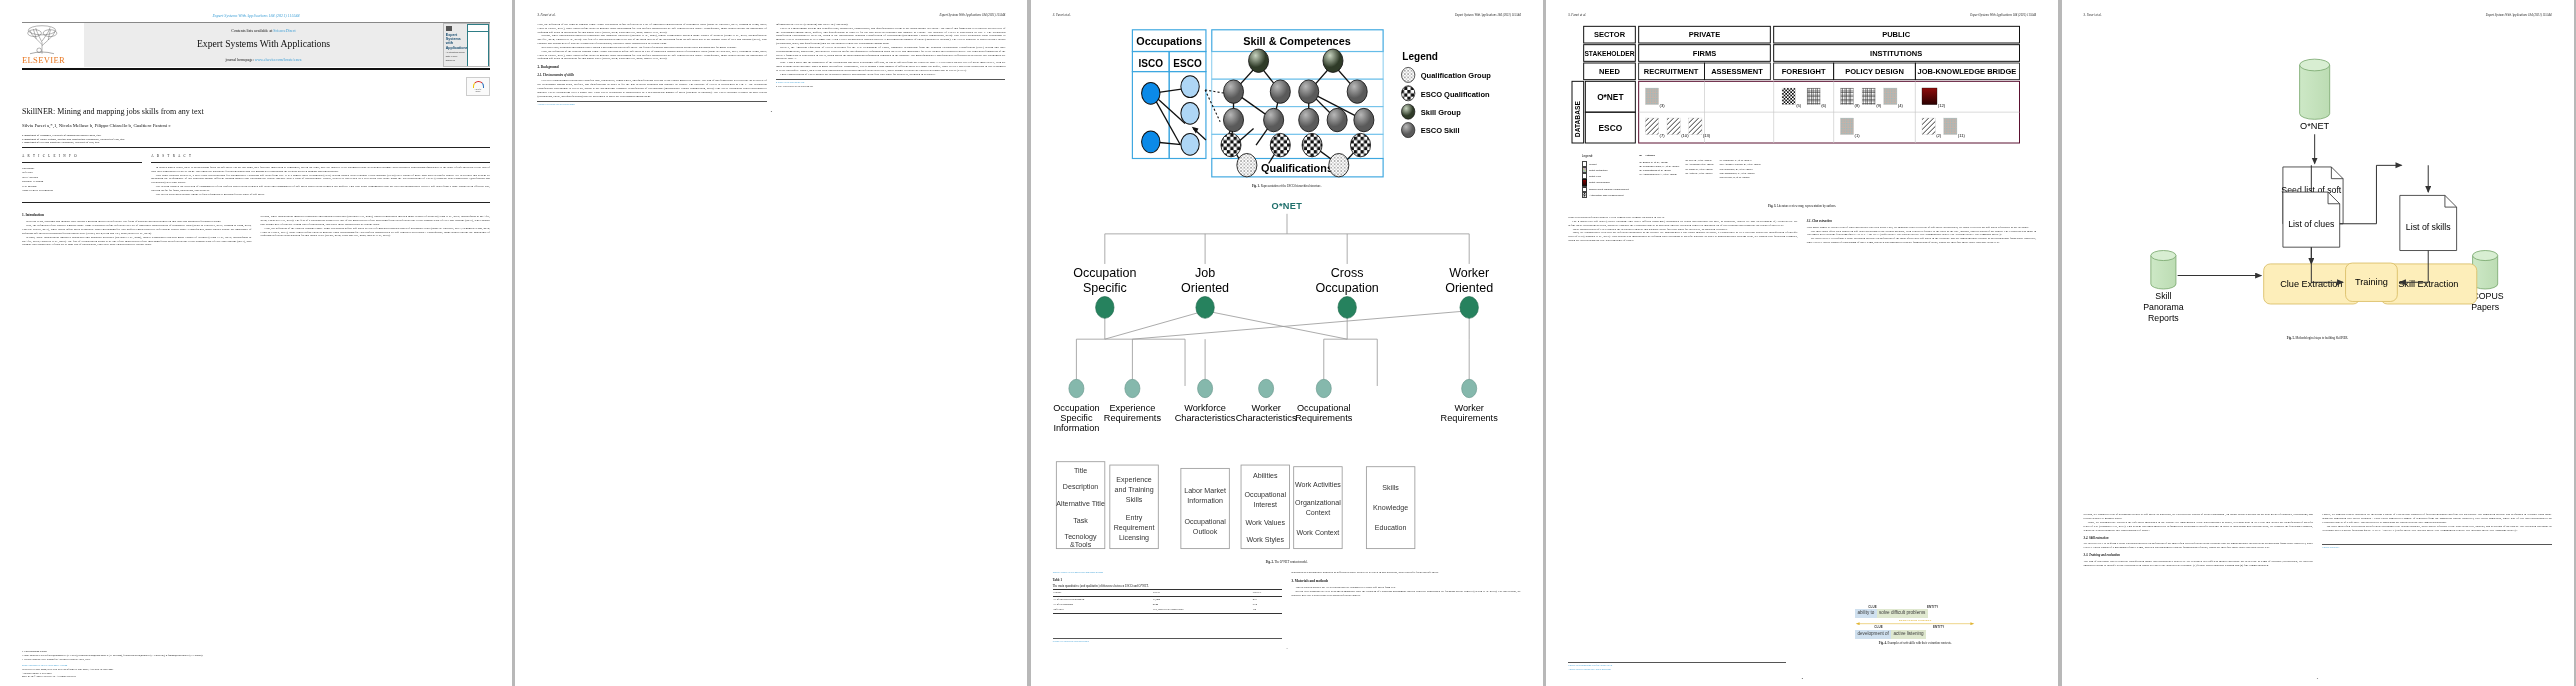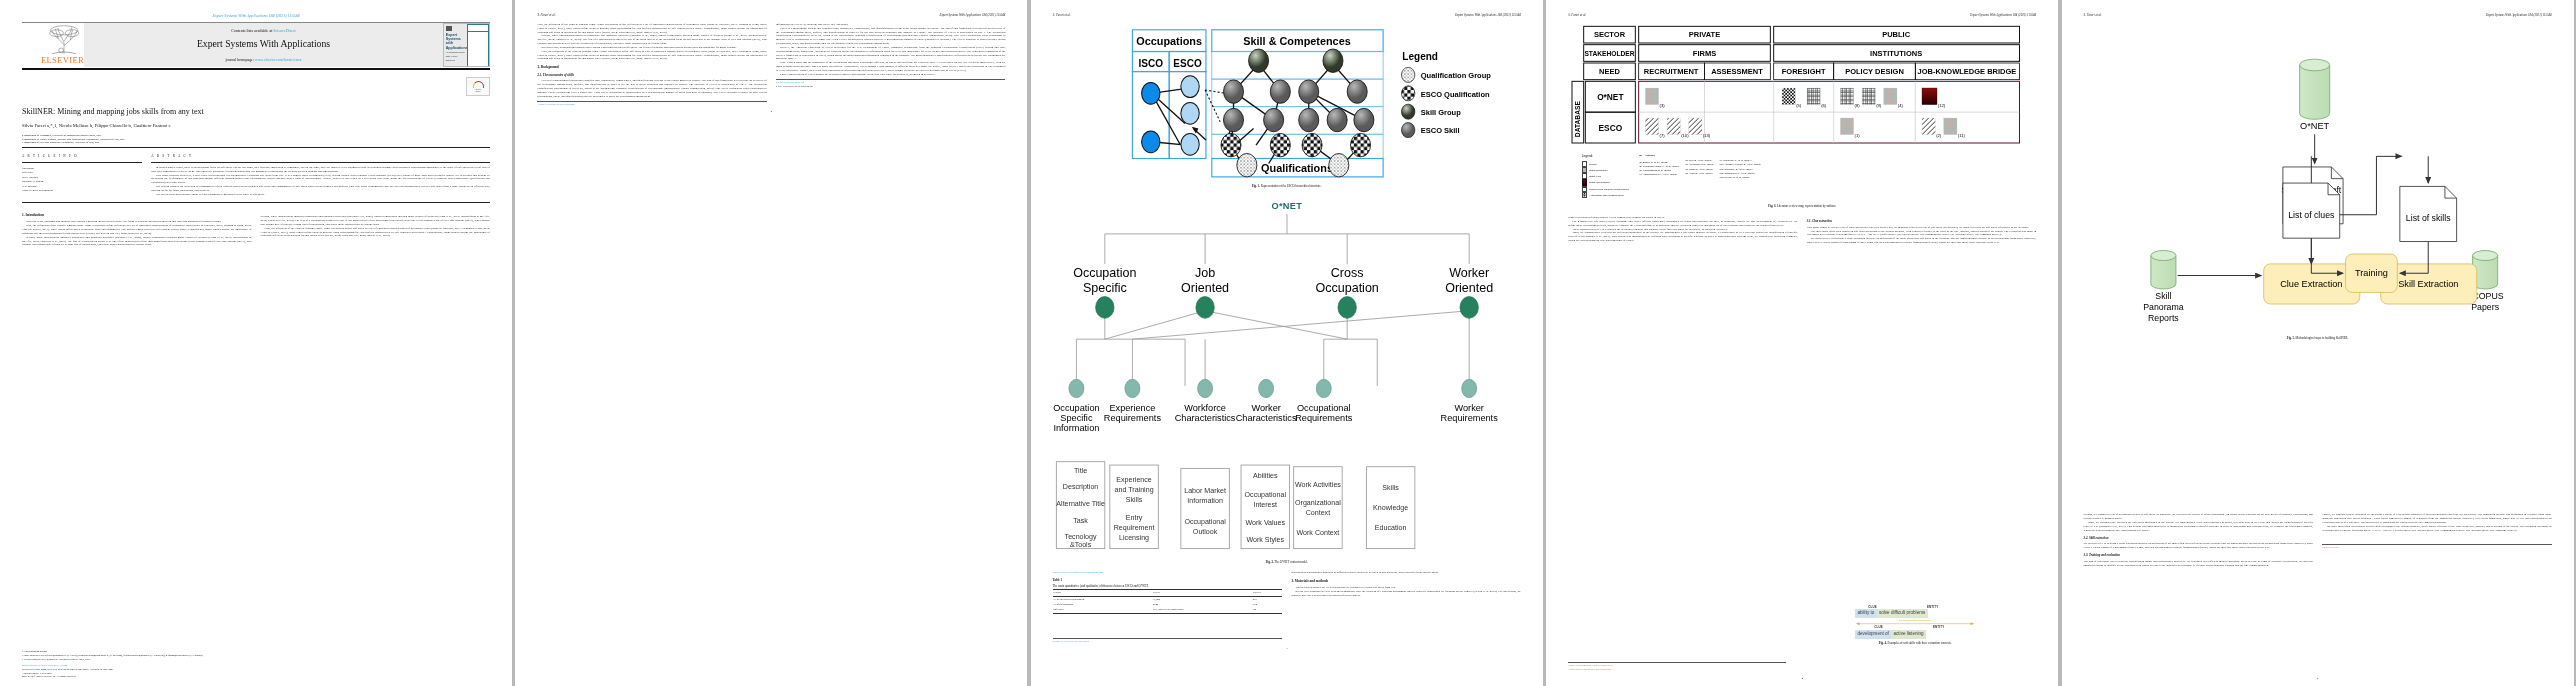--- a/index.html
+++ b/index.html
@@ -34,21 +34,21 @@
   .sec { font-weight:bold; font-size:3.4px; margin:4px 0 2.9px 0; text-indent:0;}
   .subsec { font-weight:bold; font-style:italic; font-size:3.1px; margin:3.4px 0 2.3px 0; text-indent:0;}
   .figcap { font-size:3px; text-align:center; margin-top:2.9px; }
   .figcap b { font-weight:bold; }
   .tabcap { font-size:3px; margin-top:2.3px; }
   hr.rule { border:0; border-top:0.3px solid #222; margin:2.3px 0; }
 
   
   .topline { text-align:center; color:#3d9fd6; font-size:4.1px; font-style:italic; margin-bottom:4px; }
   .masthead { display:flex; align-items:stretch; border-top:0.7px solid #888; }
-  .elsevier { width:62px; display:flex; flex-direction:column; align-items:flex-end; justify-content:flex-end; padding:1.7px 0 1.1px 0;}
+  .elsevier { width:62px; display:flex; flex-direction:column; align-items:flex-start; justify-content:flex-end; padding:1.7px 0 1.1px 0;}
   .tree { width:40px; height:30px; position:relative; }
   .els-word { font-family:"Liberation Serif",serif; font-size:8.6px; letter-spacing:0.3px; color:#E87722; font-weight:400;}
   .mastcenter { flex:1; background:#ececec; display:flex; flex-direction:column; align-items:center; justify-content:center; padding:3.4px 0 2.3px 0;}
   .mc1 { font-size:4px; }
   .mc2 { font-size:9.7px; font-family:"Liberation Serif",serif; margin:5.2px 0 6.9px 0;}
   .mc3 { font-size:3.8px; }
   .coverimg { width:47px; background:#fff; border:0.3px solid #bbb; display:flex; }
   .cover-l { width:52%; background:#e9e9e9; padding:2.3px 1.7px; }
   .cover-r { width:48%; background:#2e7d86; display:grid; grid-template-rows:repeat(6,1fr); gap:0.6px; padding:0.6px;}
   .cover-cell { background:#fff; }
@@ -825,21 +825,21 @@
 
       <rect x="355" y="288" width="115" height="48" rx="8" fill="#fdeeba" stroke="#d8bc63" stroke-width="1"></rect>
       <text x="412" y="316" font-family="Liberation Sans, sans-serif" font-size="11" text-anchor="middle">Skill Extraction</text>
     </svg>
     <div class="figcap" style="margin-top:-3.4px;">
       <b>Fig. 5.</b>
       <span>Methodological steps to building SkillNER.</span>
     </div>
   </div>
 
-  <div style="position:absolute;left:22px;top:148px;width:468px;pointer-events:none;">
+  <div style="position:absolute;left:22px;top:157px;width:468px;pointer-events:none;">
     <svg viewBox="0 0 560 200" width="468" height="167" style="font-size:5.1px">
       <defs>
         <marker id="arr2" markerWidth="7" markerHeight="7" refX="6" refY="3" orient="auto">
           <polygon points="0,0 7,3 0,6" fill="#333"></polygon>
         </marker>
       </defs>
       <line x1="272" y1="10" x2="272" y2="42" stroke="#333" stroke-width="1.2"></line>
       <g>
         <path d="M238 42 h54 l14 14 v52 h-68 z" fill="#fff" stroke="#333" stroke-width="1"></path>
         <path d="M292 42 v14 h14" fill="none" stroke="#333" stroke-width="1"></path>

